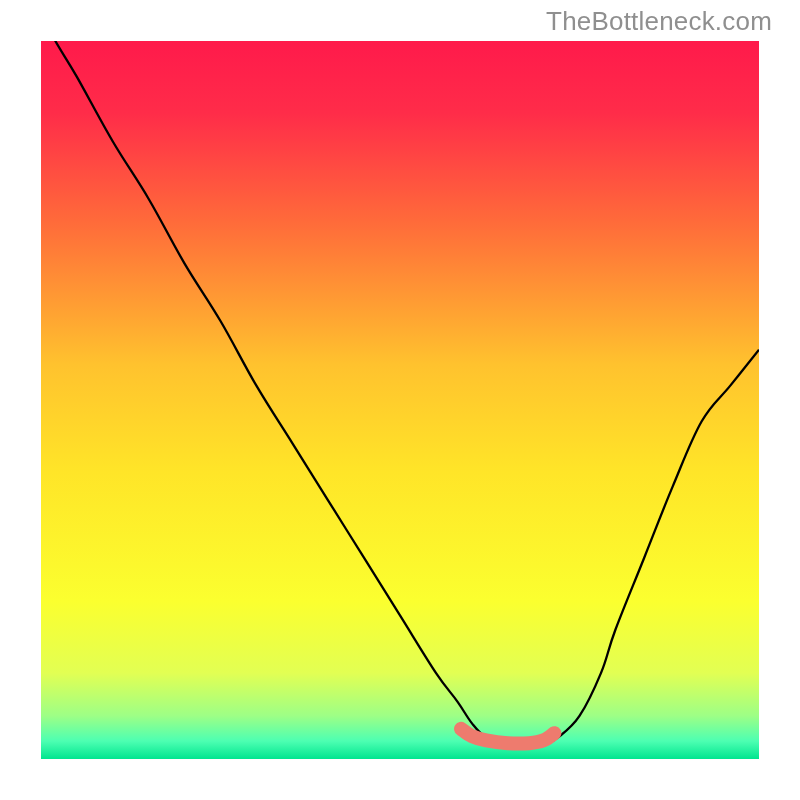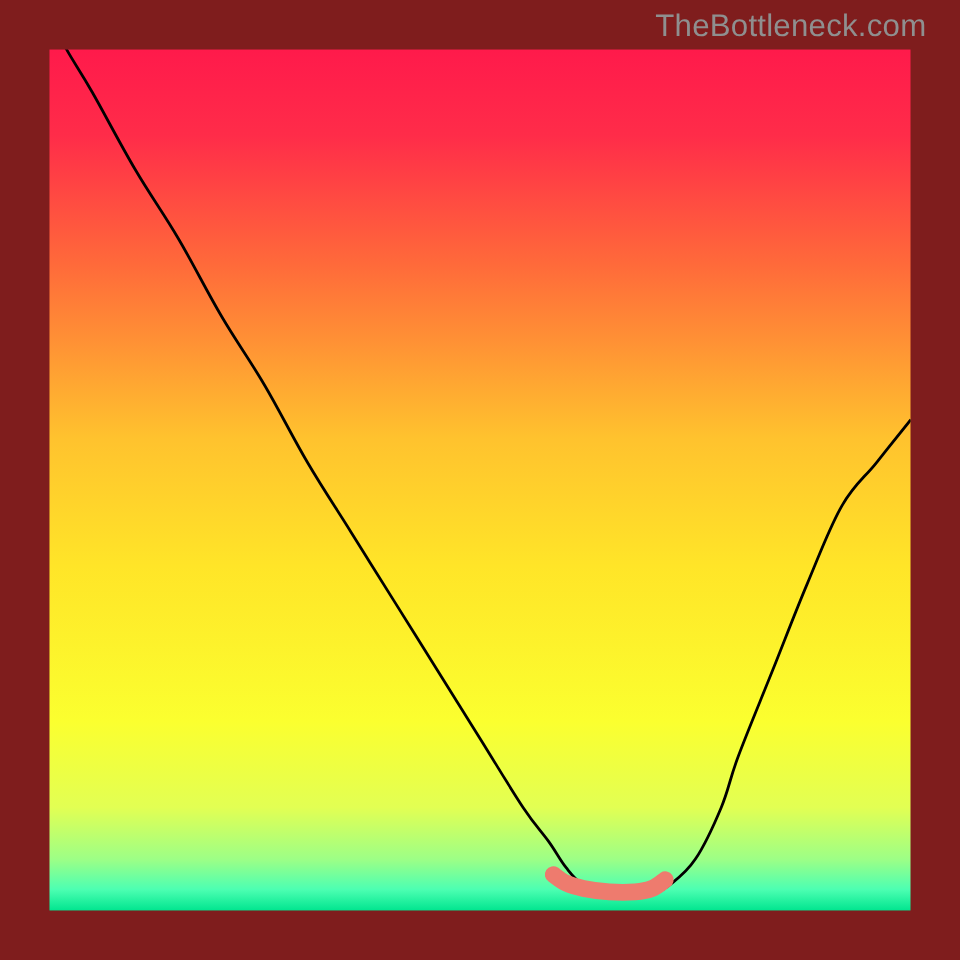--- a/index.html
+++ b/index.html
@@ -9,21 +9,21 @@
     height: 800px;
     background: #000;
     overflow: hidden;
   }
   .frame {
     position: absolute;
     left: 0;
     top: 0;
     width: 800px;
     height: 800px;
-    background: #7f1d1d;
+    background: #ffffff;
   }
   .plot-area {
     position: absolute;
     left: 41px;
     top: 41px;
     width: 718px;
     height: 718px;
     overflow: hidden;
   }
   .watermark {

